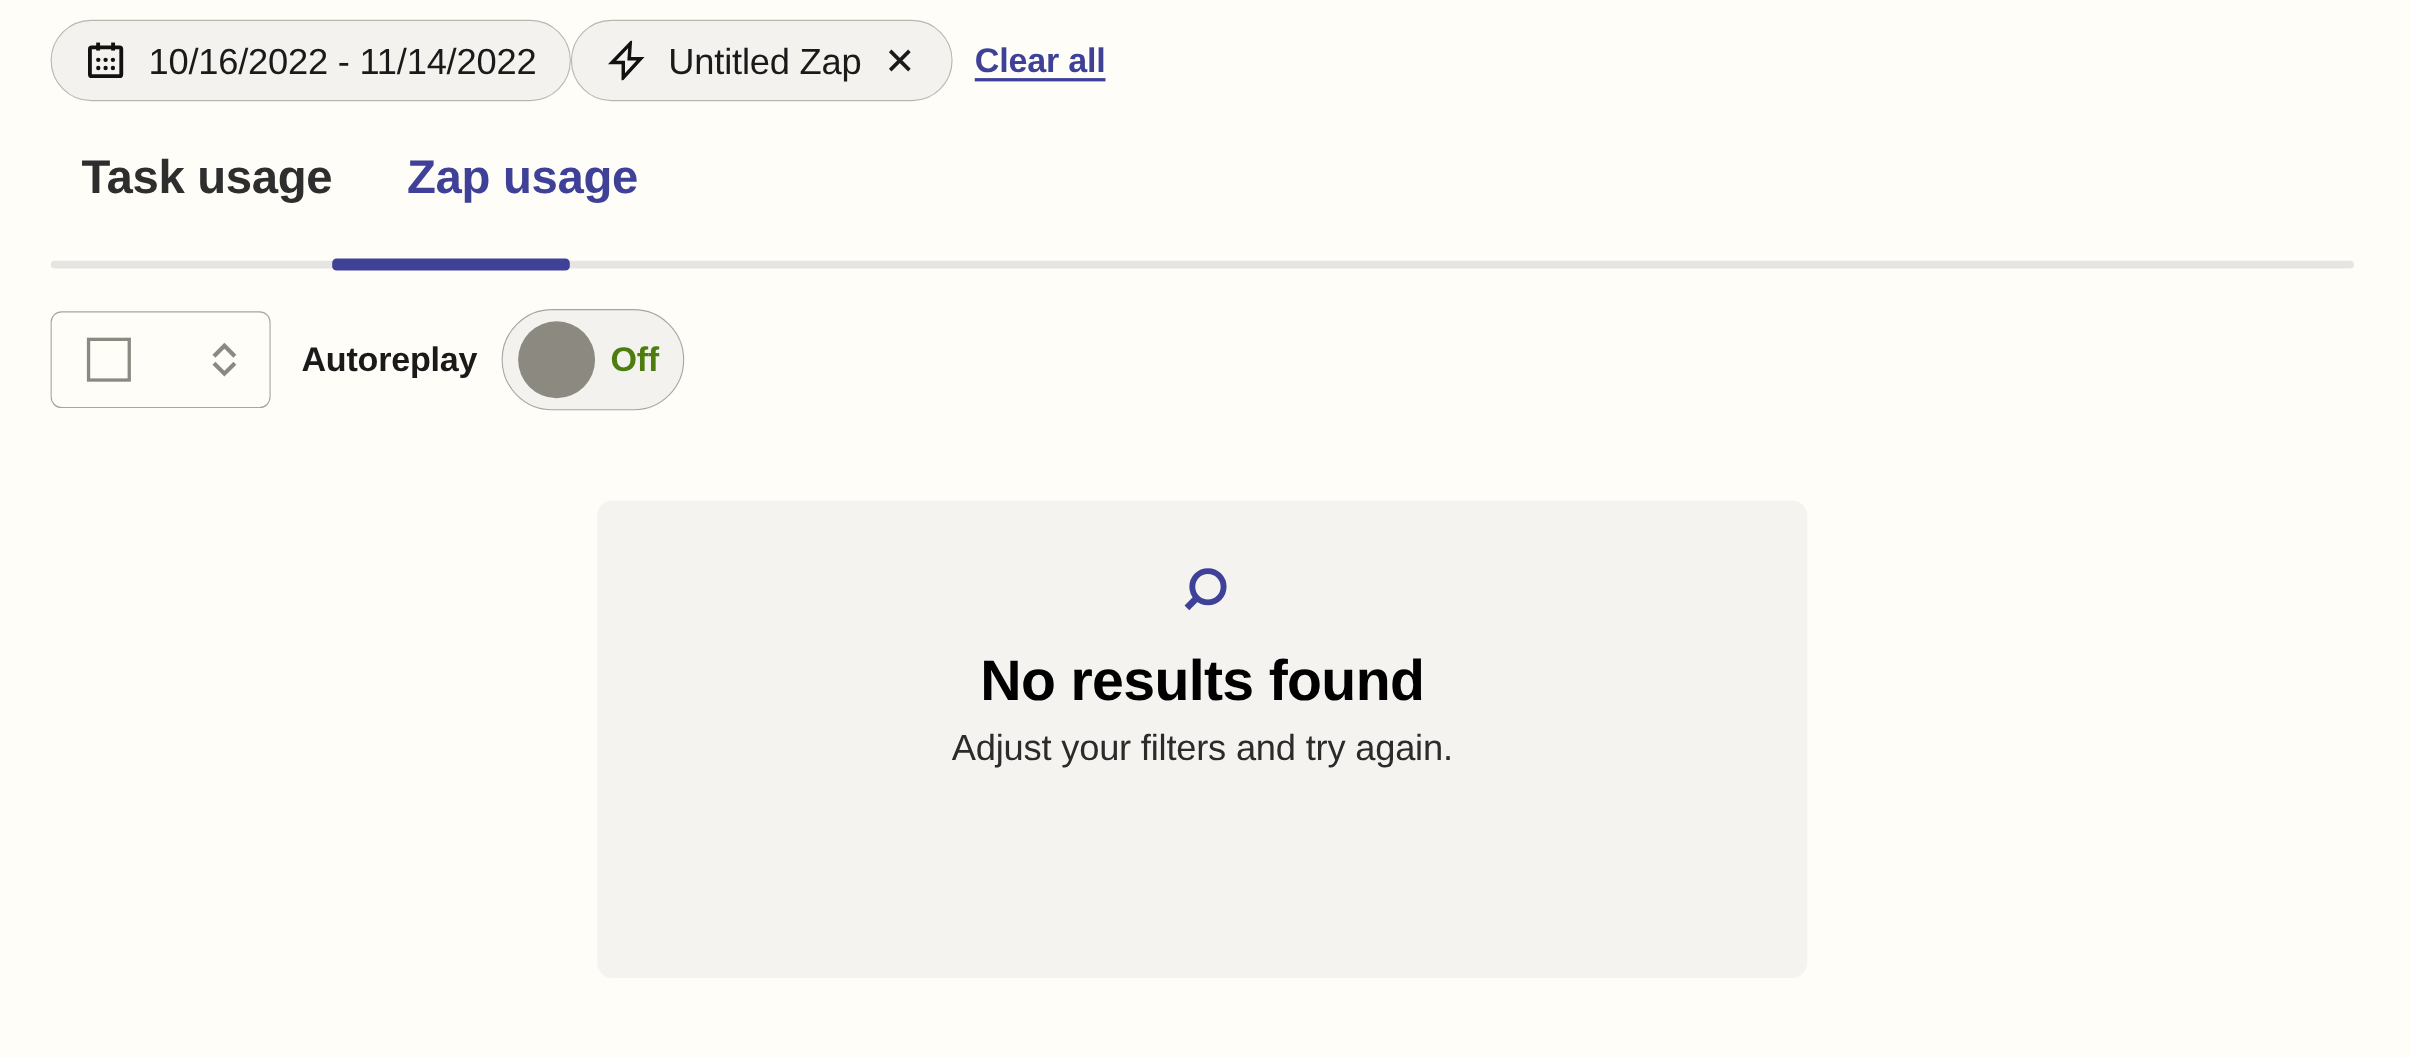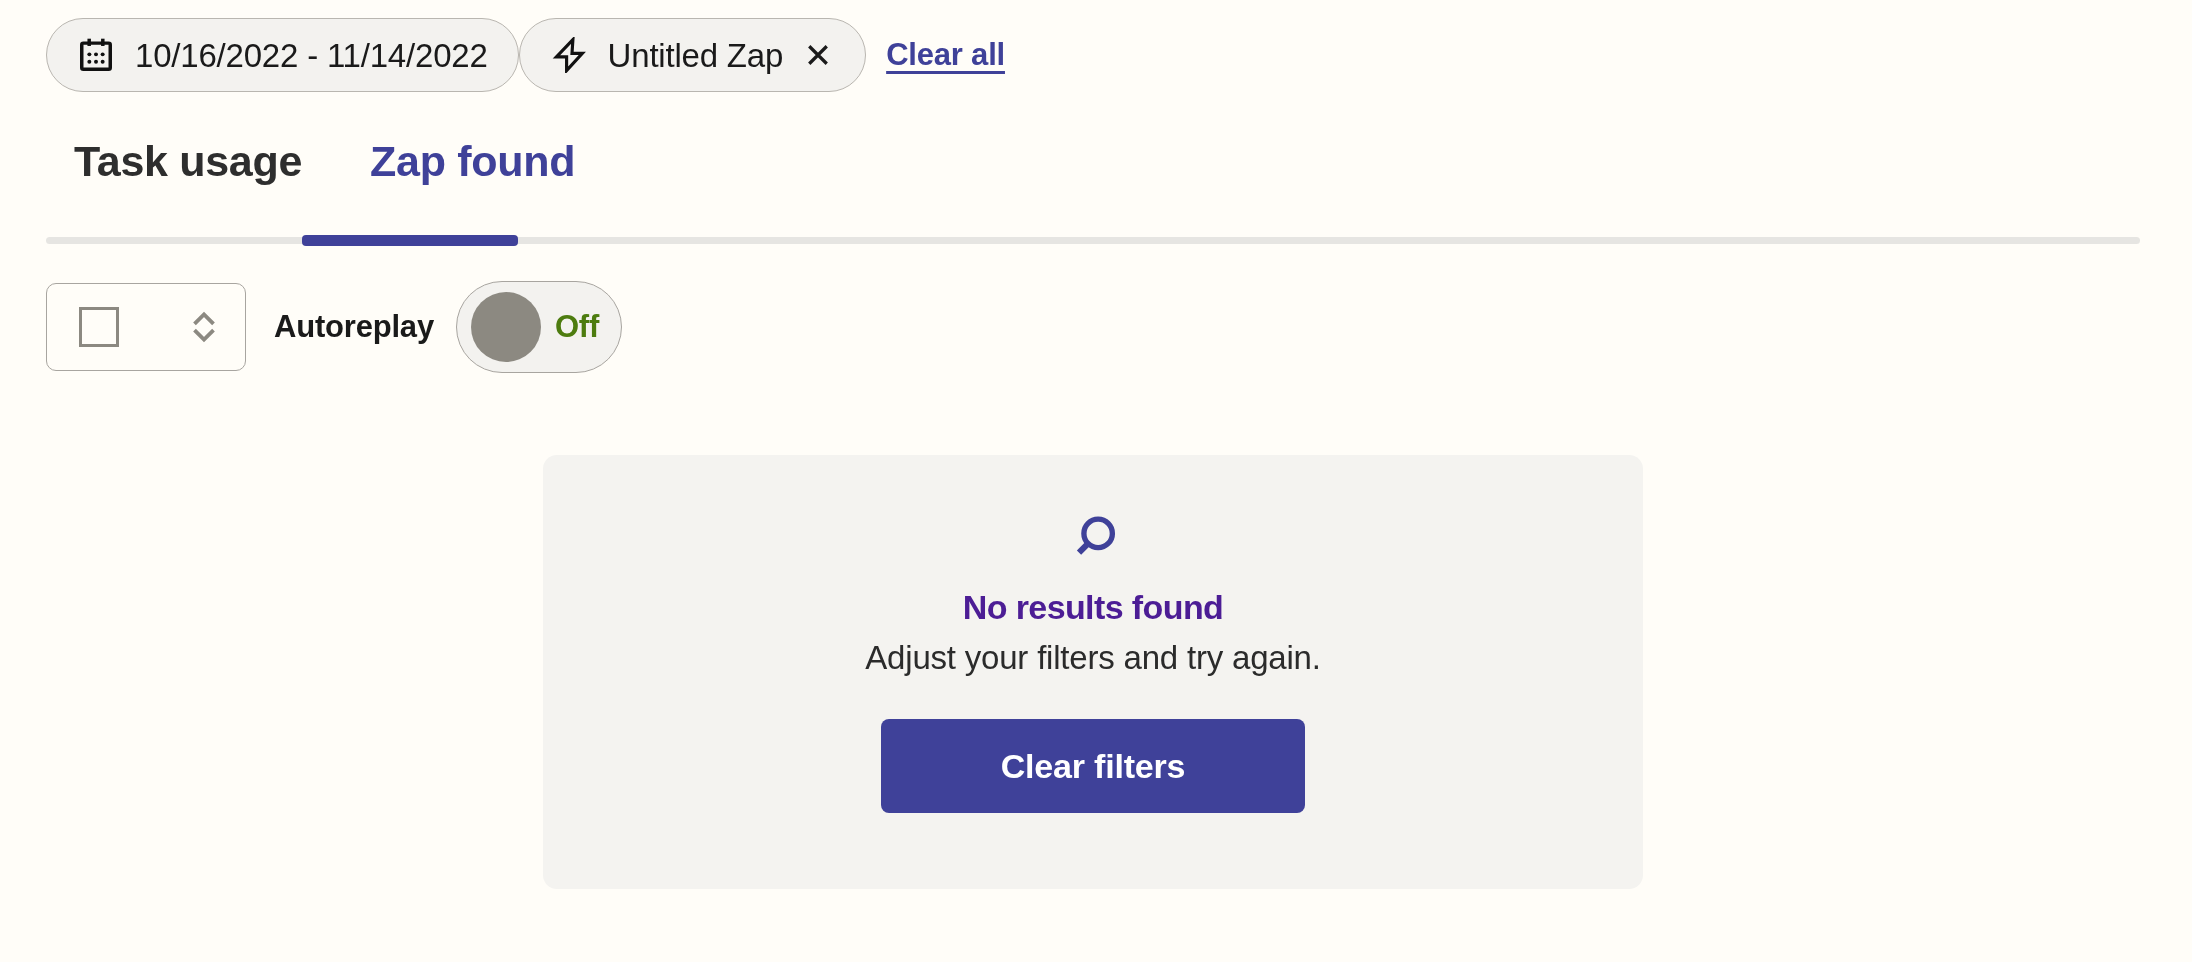--- a/index.html
+++ b/index.html
@@ -229,23 +229,23 @@
     flex-direction: column;
     align-items: center;
     justify-content: flex-start;
     padding-top: 56px;
     box-sizing: border-box;
   }
 
   .empty-icon { margin-bottom: 16px; }
 
   .empty-title {
-    font-size: 34px;
-    font-weight: bold;
-    color: #4c1d95;
+    font-size: 52px;
+    font-weight: bold;
+    color: #000000;
     letter-spacing: -0.6px;
     margin: 0 0 10px 0;
     line-height: 1.2;
   }
 
   .empty-sub {
     font-size: 33px;
     color: #2B2B2B;
     letter-spacing: -0.2px;
     margin: 0 0 42px 0;
@@ -302,21 +302,21 @@
           <path d="M5 5 L19 19 M19 5 L5 19" stroke="#1A1A1A" stroke-width="2.6" stroke-linecap="butt"></path>
         </svg>
       </span>
     </div>
 
     <span class="clear-all">Clear all</span>
   </div>
 
   <div class="tabs">
     <span class="tab inactive">Task usage</span>
-    <span class="tab active">Zap found</span>
+    <span class="tab active">Zap usage</span>
   </div>
   <div class="tab-divider"></div>
   <div class="tab-indicator"></div>
 
   <div class="controls">
 
     <div class="select-box select-checkbox">
       <span class="checkbox-glyph"></span>
       <span class="chevrons">
         <svg width="34" height="38" viewBox="0 0 20 24">
@@ -337,16 +337,15 @@
 
   <div class="empty-panel">
     <span class="empty-icon">
       <svg width="56" height="56" viewBox="0 0 24 24">
         <circle cx="14.2" cy="9.6" r="6.1" fill="none" stroke="#3F4199" stroke-width="2.3"></circle>
         <path d="M9.3 14.5 L6.0 17.8" stroke="#3F4199" stroke-width="2.6" stroke-linecap="butt"></path>
       </svg>
     </span>
     <h2 class="empty-title">No results found</h2>
     <p class="empty-sub">Adjust your filters and try again.</p>
-    <button class="clear-filters-btn">Clear filters</button>
   </div>
 
 </div>
 
 </body></html>

